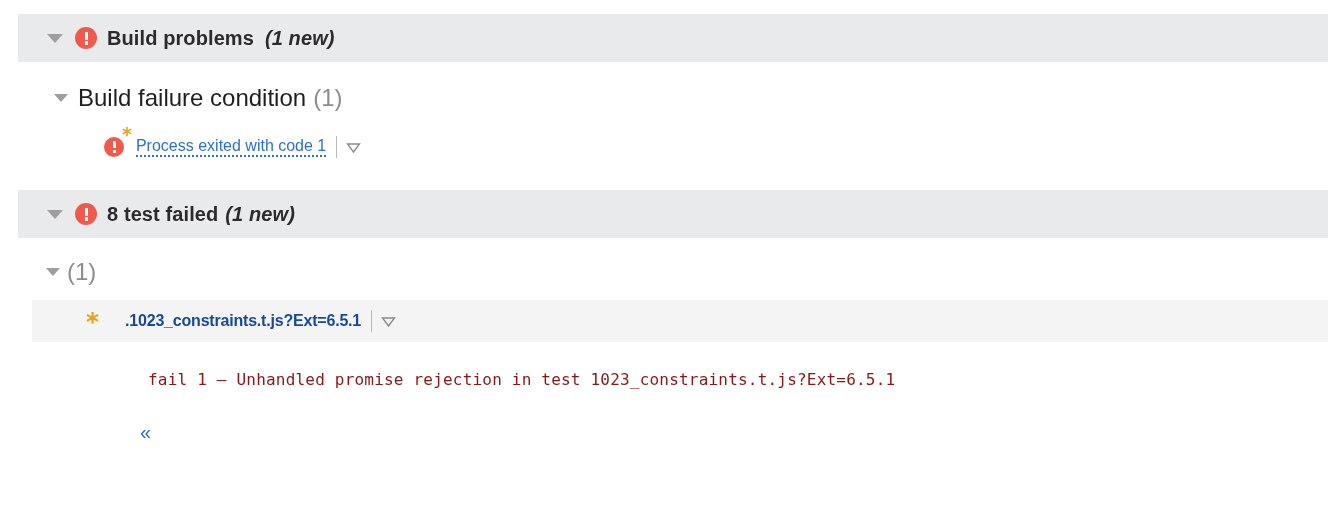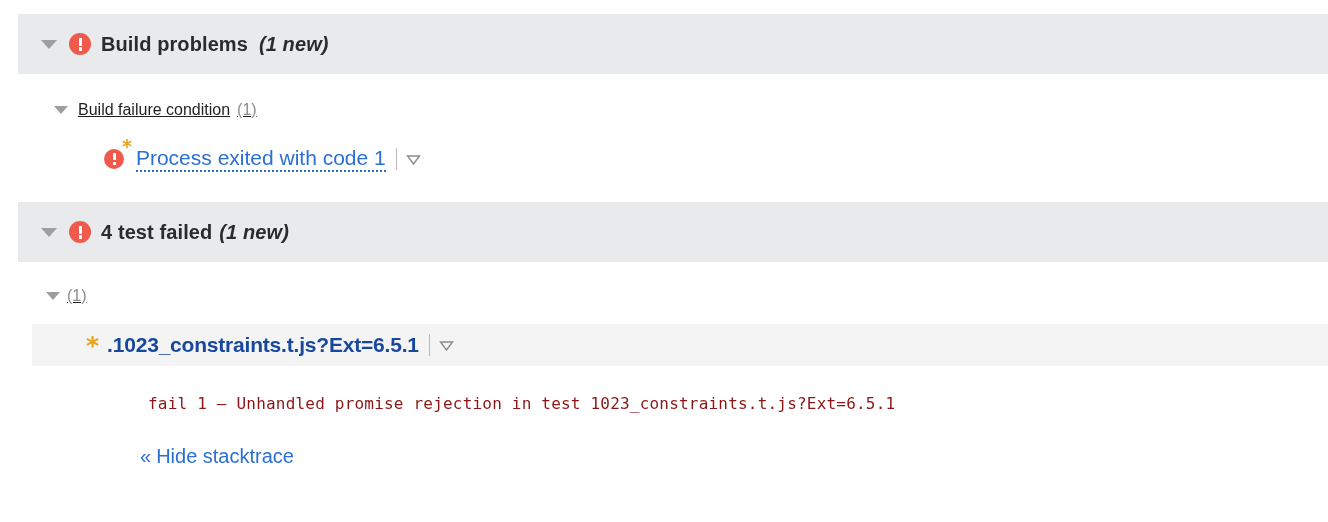--- a/index.html
+++ b/index.html
@@ -19,23 +19,23 @@
   
   .row {
     display: flex;
     align-items: center;
     box-sizing: border-box;
   }
 
   
   .section-header {
     background: #e9eaec;
-    height: 60px;
+    height: 48px;
     margin-left: 18px;
-    padding-left: 23px;
+    padding-left: 29px;
     font-size: 20px;
     font-weight: bold;
     color: #2b2b2b;
     letter-spacing: 0.1px;
   }
   .section-header .title { margin-left: 10px; }
   .section-header .count { margin-left: 11px; font-style: italic; }
 
   
   .tri-solid {
@@ -100,43 +100,42 @@
     font-size: 19px;
     margin-left: -2px;
     align-self: flex-start;
     margin-top: -3px;
   }
   .asterisk.big { font-size: 25px; }
 
   
   .subgroup {
     height: 40px;
-    font-size: 16px;
+    font-size: 24px;
     color: #1f1f1f;
     margin-left: 18px;
-    text-decoration: underline;
   }
   .subgroup .label { margin-left: 10px; }
   .subgroup .count { margin-left: 7px; color: #8c8c8c; }
 
   
   .problem-row {
     height: 38px;
     margin-left: 18px;
   }
   .test-row {
     height: 42px;
     background: #f4f4f4;
     margin-left: 32px;
     margin-right: 0;
   }
 
   .link {
     color: #2a6fd6;
-    font-size: 21px;
+    font-size: 16px;
     text-decoration: none;
     border-bottom: 2px dotted #2a6fd6;
     line-height: 1.1;
     cursor: pointer;
   }
   .link.bold {
     color: #17489e;
     font-weight: bold;
     border-bottom: none;
     letter-spacing: -0.2px;
@@ -190,38 +189,37 @@
   <span class="tri-outline">
     <svg width="15" height="15" viewBox="0 0 15 15">
         <path d="M1.5 4 L13.5 4 L7.5 12 Z" fill="none" stroke="#8c8c8c" stroke-width="1.4"></path>
       </svg>
   </span>
 </div>
 
 <div class="row section-header" style="margin-top:24px;">
   <span class="tri-solid"></span>
   <span class="err-icon" style="margin-left:12px;"></span>
-  <span class="title">4 test failed</span>
+  <span class="title">8 test failed</span>
   <span class="count" style="margin-left:7px;">(1 new)</span>
 </div>
 
 <div class="row subgroup" style="margin-top:14px; padding-left:28px;">
   <span class="tri-solid small"></span>
   <span class="count">(1)</span>
 </div>
 
 <div class="row test-row" style="margin-top:8px; padding-left:54px;">
   <span class="asterisk big">*</span>
-  <a class="link bold" style="margin-left:8px;">.1023_constraints.t.js?Ext=6.5.1</a>
+  <a class="link bold" style="margin-left:26px;">.1023_constraints.t.js?Ext=6.5.1</a>
   <span class="sep-bar"></span>
   <span class="tri-outline">
     <svg width="15" height="15" viewBox="0 0 15 15">
         <path d="M1.5 4 L13.5 4 L7.5 12 Z" fill="none" stroke="#8c8c8c" stroke-width="1.4"></path>
       </svg>
   </span>
 </div>
 
 <div class="stacktrace" style="margin-left:148px; margin-top:28px;">fail 1 – Unhandled promise rejection in test 1023_constraints.t.js?Ext=6.5.1</div>
 
 <div class="row" style="margin-left:140px; margin-top:32px;">
   <span class="hide-stack chev">«</span>
-  <a class="hide-stack">Hide stacktrace</a>
 </div>
 
 </body></html>

